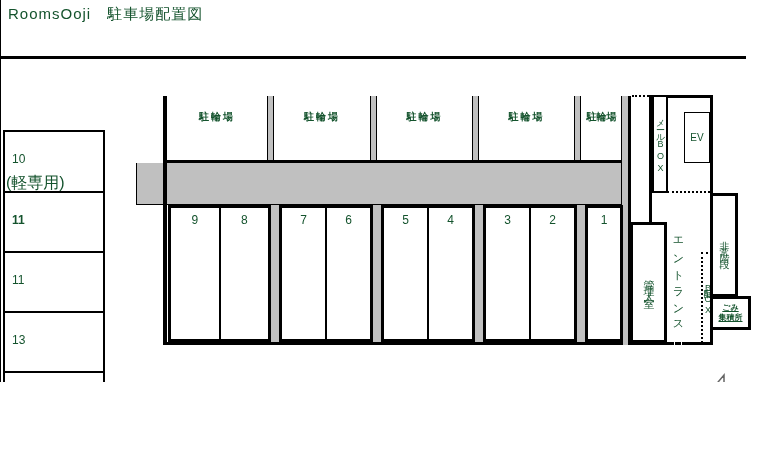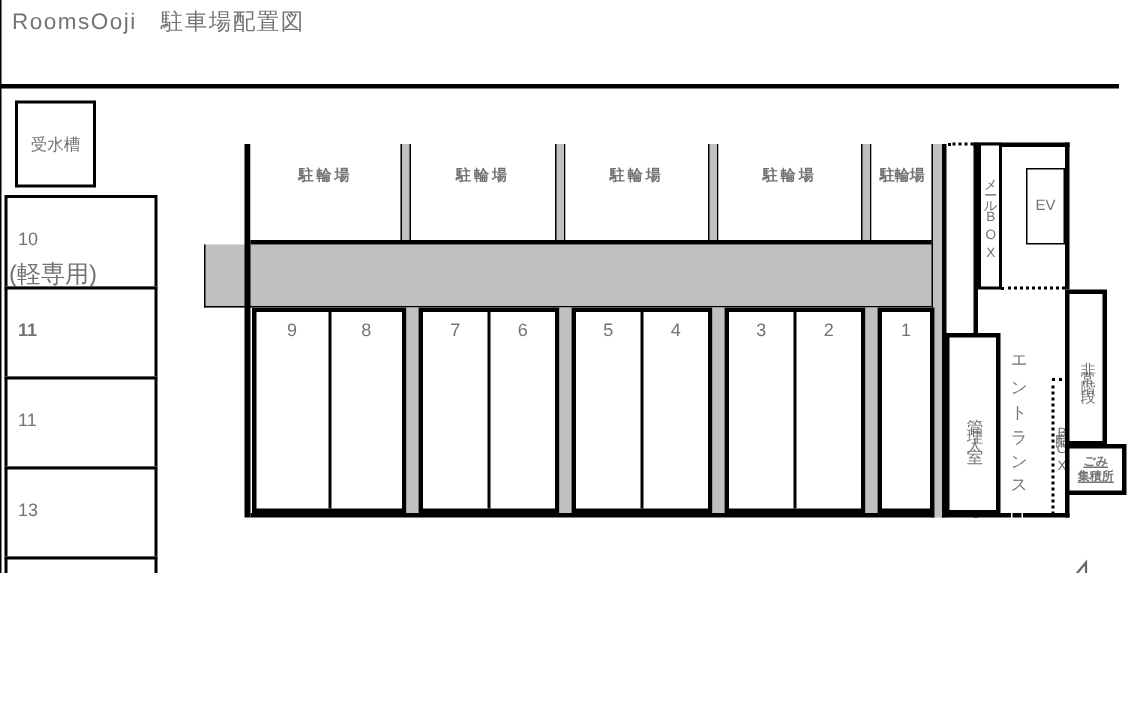--- a/index.html
+++ b/index.html
@@ -1,18 +1,18 @@
 <!DOCTYPE html>
 <html><head>
 <meta charset="utf-8">
 <style>
   html,body{margin:0;padding:0;background:#fff;}
   #page{
     position:relative;width:759px;height:382px;background:#ffffff;overflow:hidden;
-    font-family:"Liberation Sans","DejaVu Sans",sans-serif;color:#737373;
+    font-family:"Liberation Sans","DejaVu Sans",sans-serif;color:#14532d;
   }
   .abs{position:absolute;}
   .line{position:absolute;background:#000;}
   #title{left:8px;top:5px;font-size:15px;letter-spacing:1px;white-space:nowrap;}
   .box{position:absolute;background:#fff;border:2px solid #000;box-sizing:border-box;}
   .thick{border-width:3px;}
   .thin{border-width:1px;text-align:right;}
   
   .lspace{left:3px;width:102px;box-sizing:border-box;position:absolute;background:#fff;border:2px solid #000;}
   .lspace .num{position:absolute;left:7px;top:20px;font-size:12px;}
@@ -36,23 +36,20 @@
 <body>
 
 <div id="page">
 
   <div class="abs" id="title">RoomsOoji　駐車場配置図</div>
 
   <div class="line" style="left:0;top:0;width:1px;height:470px;"></div>
   <div class="line" style="left:0;top:56px;width:746px;height:3px;"></div>
   <div class="line" style="left:0;top:446px;width:746px;height:3px;"></div>
 
-  <div class="box" style="left:10px;top:67px;width:54px;height:58px;display:flex;align-items:center;justify-content:center;">
-    <span style="font-size:11px;">受水槽</span>
-  </div>
 
   <div class="lspace" style="top:130px;height:63px;">
     <span class="num">10</span>
     <span class="note">(軽専用)</span>
   </div>
   <div class="lspace" style="top:191px;height:62px;font-weight:bold;">
     <span class="num">11</span>
   </div>
   <div class="lspace" style="top:251px;height:62px;">
     <span class="num">11</span>

